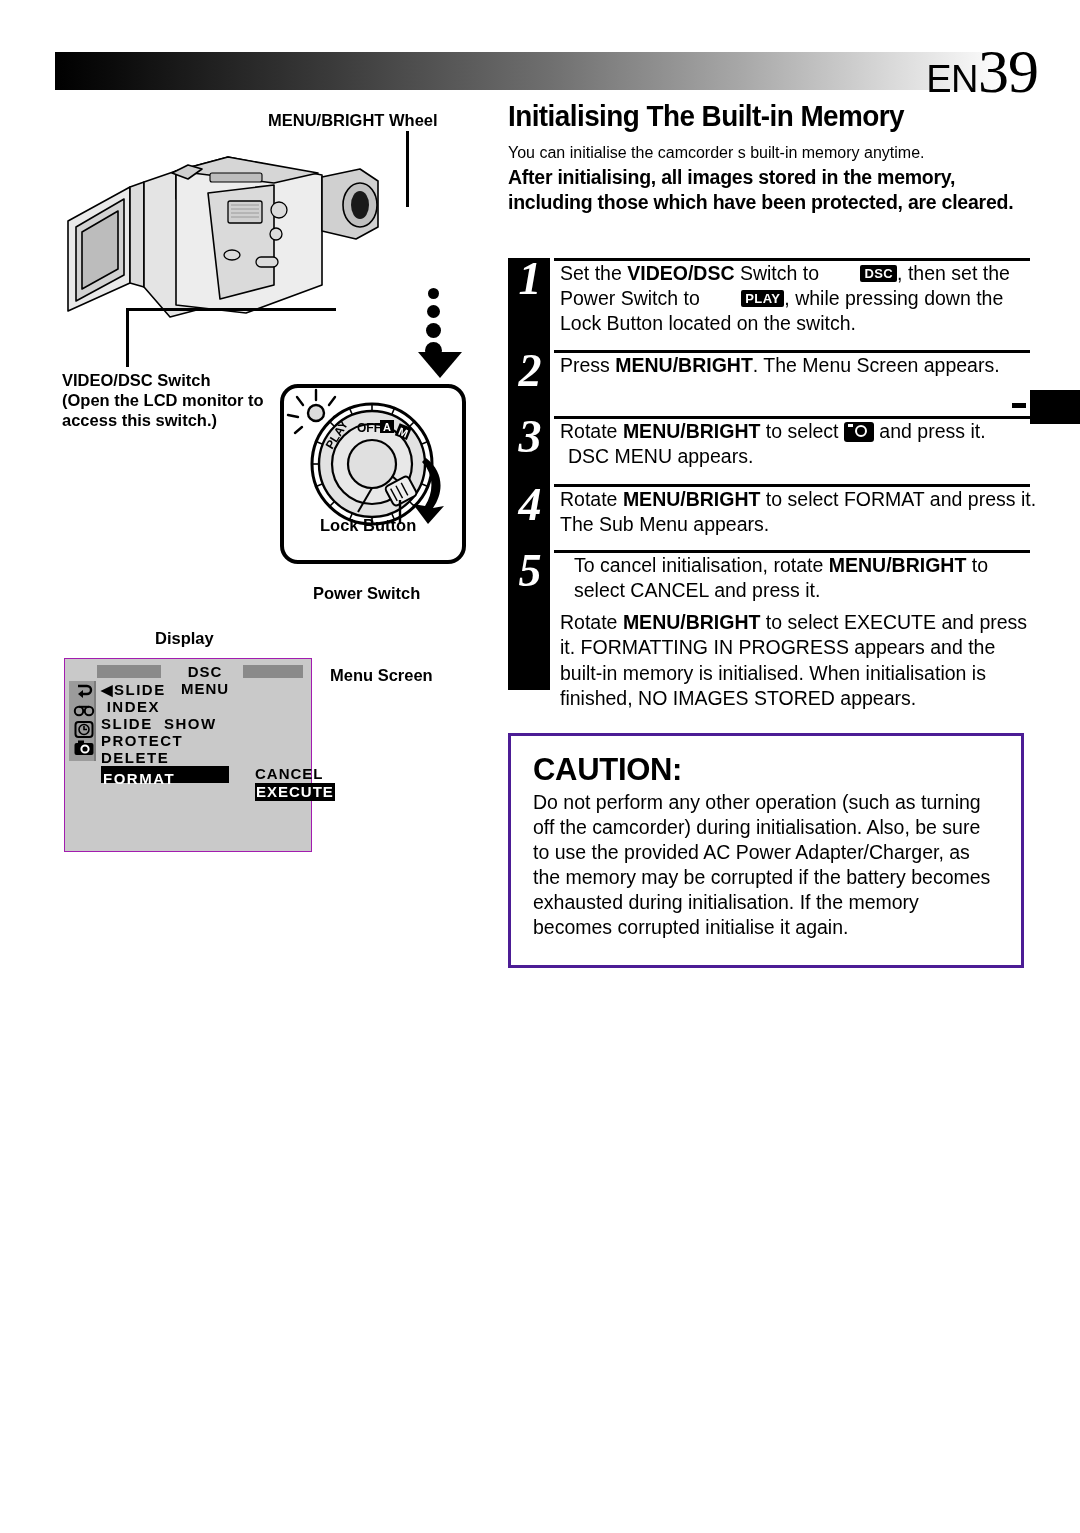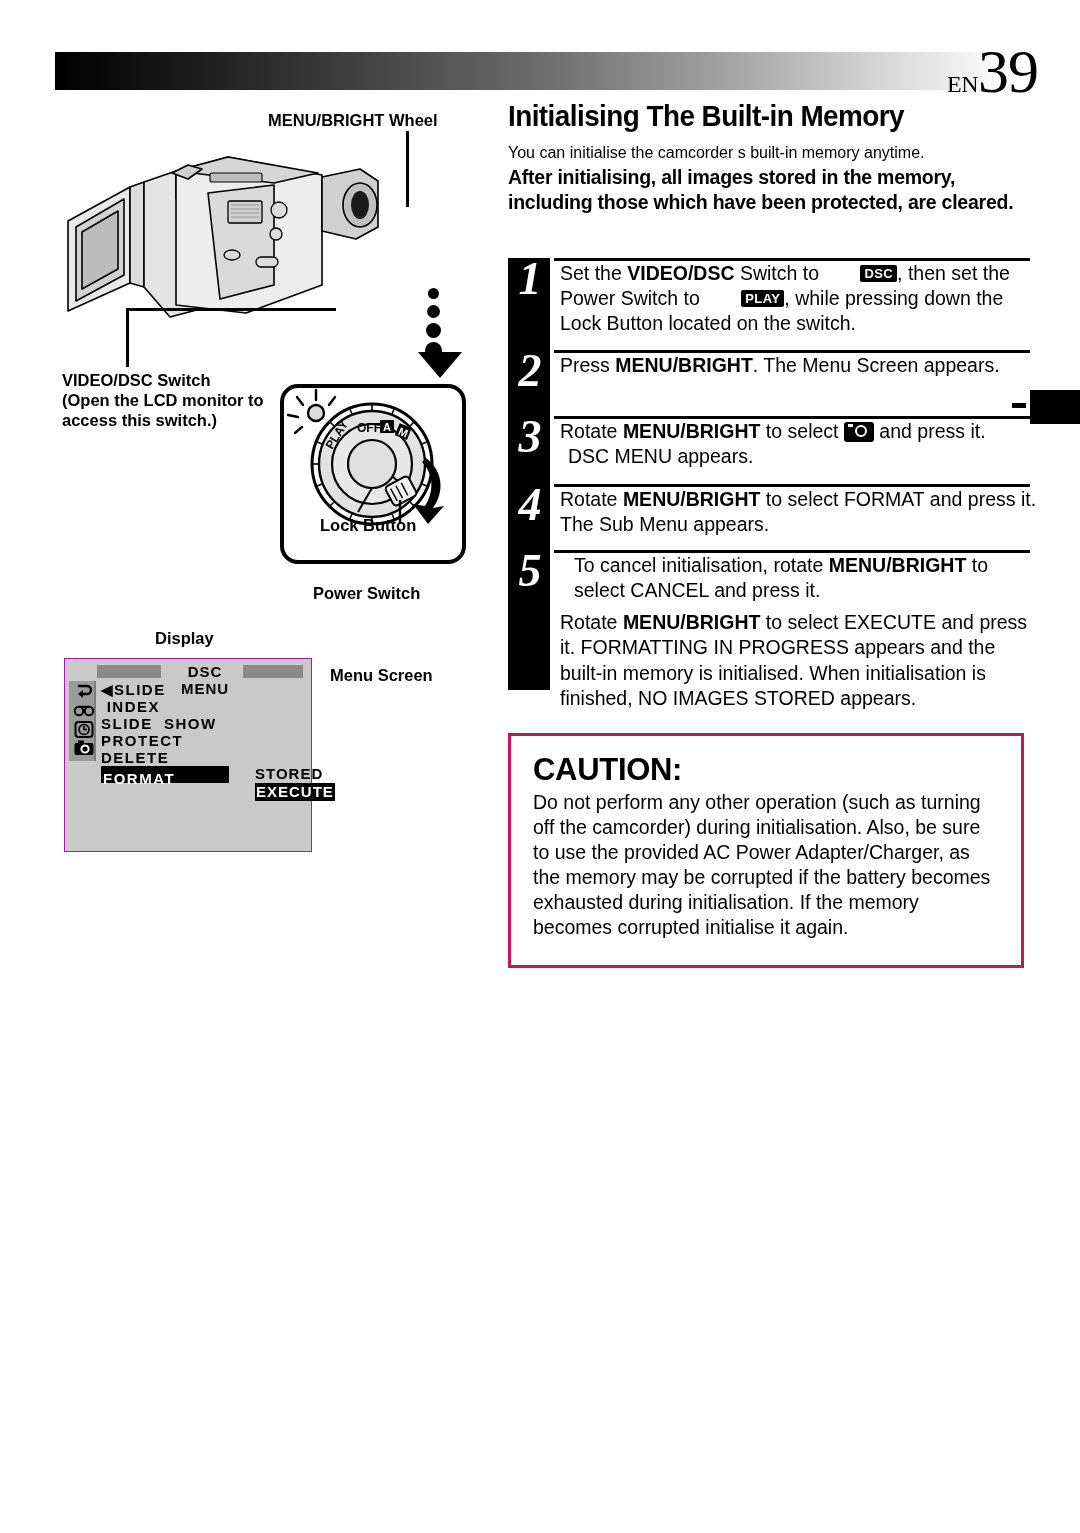--- a/index.html
+++ b/index.html
@@ -13,21 +13,21 @@
   
   .hdr-bar{
     position:absolute;left:55px;top:52px;width:982px;height:38px;
     background:linear-gradient(to right,#000000 0%,#0b0b0b 6%,#3a3a3a 28%,#6e6e6e 50%,#a8a8a8 70%,#dcdcdc 86%,#ffffff 97%);
   }
   .hdr-page{
     position:absolute;right:42px;top:40px;
     font-family:"Liberation Serif", serif;
     line-height:1;white-space:nowrap;
   }
-  .hdr-page .en{font-family:Liberation Serif, serif;font-size:24px;letter-spacing:-.5px;vertical-align:baseline;}
+  .hdr-page .en{font-family:Liberation Sans, sans-serif;font-size:38px;letter-spacing:-.5px;vertical-align:baseline;}
   .hdr-page .num{font-family:"Liberation Serif", serif;font-size:62px;font-weight:400;letter-spacing:-1px;}
 
   
   .rcol{position:absolute;left:508px;top:100px;width:530px;}
   .title{
     font-family:"Liberation Sans", sans-serif;
     font-weight:bold;font-size:30px;letter-spacing:-.6px;
     margin:0 0 11px 0;line-height:1.05;
     transform:scaleX(.93);transform-origin:left center;
   }
@@ -63,21 +63,21 @@
     content:"";position:absolute;left:11px;top:3px;width:8px;height:8px;
     border:2px solid #fff;border-radius:50%;
   }
   .cam-badge::after{
     content:"";position:absolute;left:4px;top:2px;width:5px;height:3px;background:#fff;
   }
 
   
   .caution{
     position:absolute;left:508px;top:733px;width:516px;height:235px;
-    border:3px solid #be185d;background:#fff;box-sizing:border-box;padding:16px 20px 10px 22px;
+    border:3px solid #4c1d95;background:#fff;box-sizing:border-box;padding:16px 20px 10px 22px;
   }
   .caution h2{
     margin:0 0 2px 0;font-size:31px;font-weight:bold;letter-spacing:-.3px;
     font-family:"Liberation Sans", sans-serif;
   }
   .caution p{margin:0;font-size:19.5px;line-height:1.285;}
 
   
   .edge-tab{position:absolute;left:1030px;top:390px;width:50px;height:34px;background:#000;}
   .edge-dash{position:absolute;left:1012px;top:403px;width:14px;height:5px;background:#000;}
@@ -306,21 +306,21 @@
     <div class="disp-items">
       <div class="disp-item">◀SLIDE</div>
       <div class="disp-item"> INDEX</div>
       <div class="disp-item">SLIDE  SHOW</div>
       <div class="disp-item">PROTECT</div>
       <div class="disp-item">DELETE</div>
       <div class="disp-item hl">FORMAT</div>
     </div>
 
     <div class="disp-sub">
-      <div>STORED</div>
+      <div>CANCEL</div>
       <div><span class="hl2">EXECUTE</span></div>
     </div>
   </div>
 
   <div class="rcol">
     <h1 class="title">Initialising The Built-in Memory</h1>
     <p class="intro">You can initialise the camcorder s built-in memory anytime.</p>
     <p class="intro-bold">After initialising, all images stored in the memory, including those which have been protected, are cleared.</p>
   </div>
 

